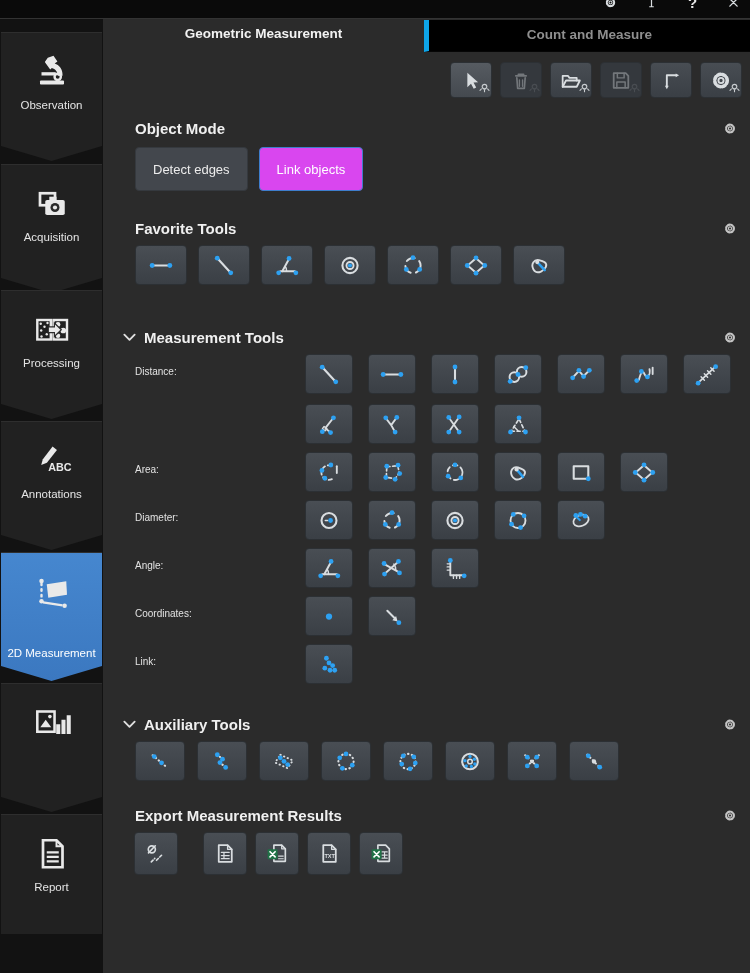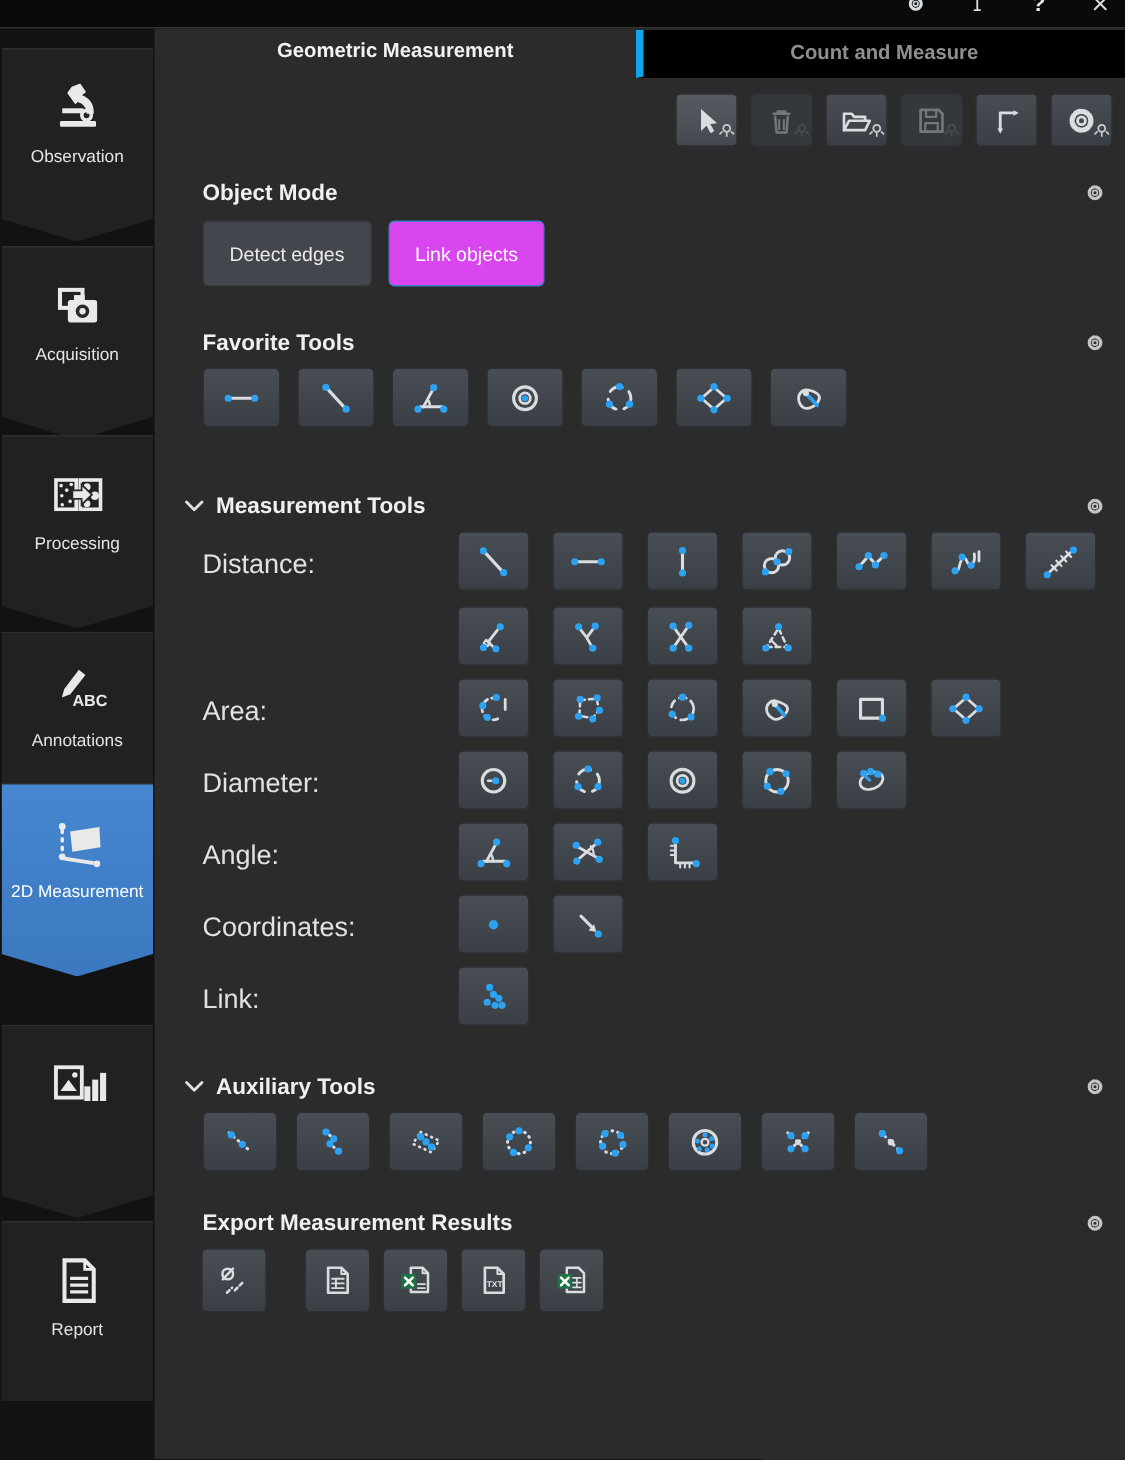--- a/index.html
+++ b/index.html
@@ -63,21 +63,21 @@
   .fav-row{display:flex;gap:11px;margin:8px 0 0 32px;}
   .fav-row .tool-btn{width:52px;}
   .aux-row{display:flex;gap:12px;margin:8px 0 0 32px;}
   .aux-row .tool-btn{width:50px;}
   .exp-row{display:flex;gap:8px;margin:8px 0 0 31px;}
   .exp-row .tool-btn{width:44px;height:43px;}
   .exp-row .tool-btn:first-child{margin-right:17px;}
   
   .mt-groups{margin:8px 0 0 32px;}
   .mt-group{display:flex;margin-bottom:8px;}
-  .mt-label{width:170px;font-size:18px;color:#e2e2e2;padding-top:12px;box-sizing:border-box;}
+  .mt-label{width:170px;font-size:10px;color:#e2e2e2;padding-top:12px;box-sizing:border-box;}
   .mt-rows{display:flex;flex-direction:column;gap:10px;}
   .mt-row{display:flex;gap:15px;}
   
   .m-obj{margin-top:21px;} .m-fav{margin-top:28px;} .m-meas{margin-top:43px;}
   .m-aux{margin-top:31px;} .m-exp{margin-top:25px;}
 </style>
 </head>
 <body>
 
 <div class="screen">
@@ -157,21 +157,21 @@
       </div>
       <div class="side-tab" style="top: 403px;">
         <div class="s-icon">
           <svg viewBox="0 0 28 28" width="42" height="42">
             <path d="M14.4 3 L17.3 5.3 L10.6 13.9 L6.8 15.3 L7.9 11.5 Z" fill="#e9e9e9"></path>
             <text x="11.5" y="19" font-size="7.2" font-weight="bold" fill="#e9e9e9" font-family="Liberation Sans, sans-serif">ABC</text>
           </svg>
         </div>
         <div class="s-label">Annotations</div>
       </div>
-      <div class="side-tab selected" style="top: 504px;">
+      <div class="side-tab selected" style="top: 534px; gap: 28px;">
         <div class="s-icon">
           <svg viewBox="0 0 28 28" width="42" height="42">
             <path d="M10.5 7.5 L23.5 5.5 L24 14.5 L11.5 16.5 Z" fill="#e9e9e9"></path>
             <path d="M7 7 V17" stroke="#e9e9e9" stroke-width="1.6" stroke-dasharray="1 2.8" stroke-linecap="round" fill="none"></path>
             <path d="M8 19.6 L21 21.6" stroke="#e9e9e9" stroke-width="1.6" fill="none"></path>
             <circle cx="7" cy="5.3" r="1.5" fill="#e9e9e9"></circle>
             <circle cx="7" cy="18.8" r="1.5" fill="#e9e9e9"></circle>
             <circle cx="22.4" cy="21.9" r="1.5" fill="#e9e9e9"></circle>
           </svg>
         </div>

